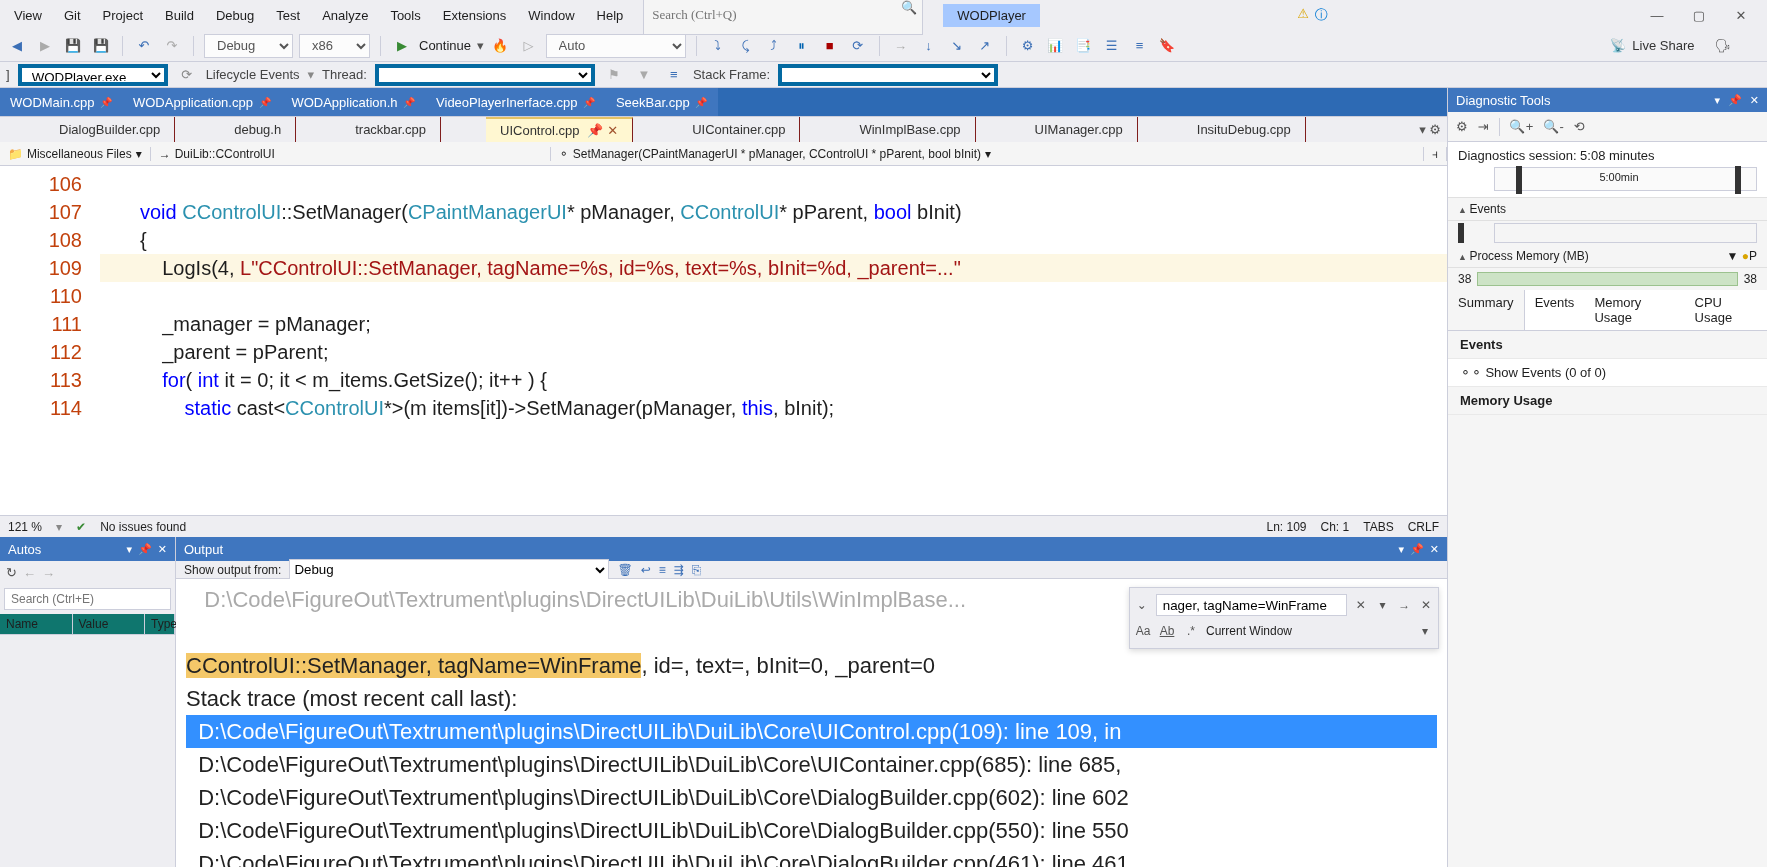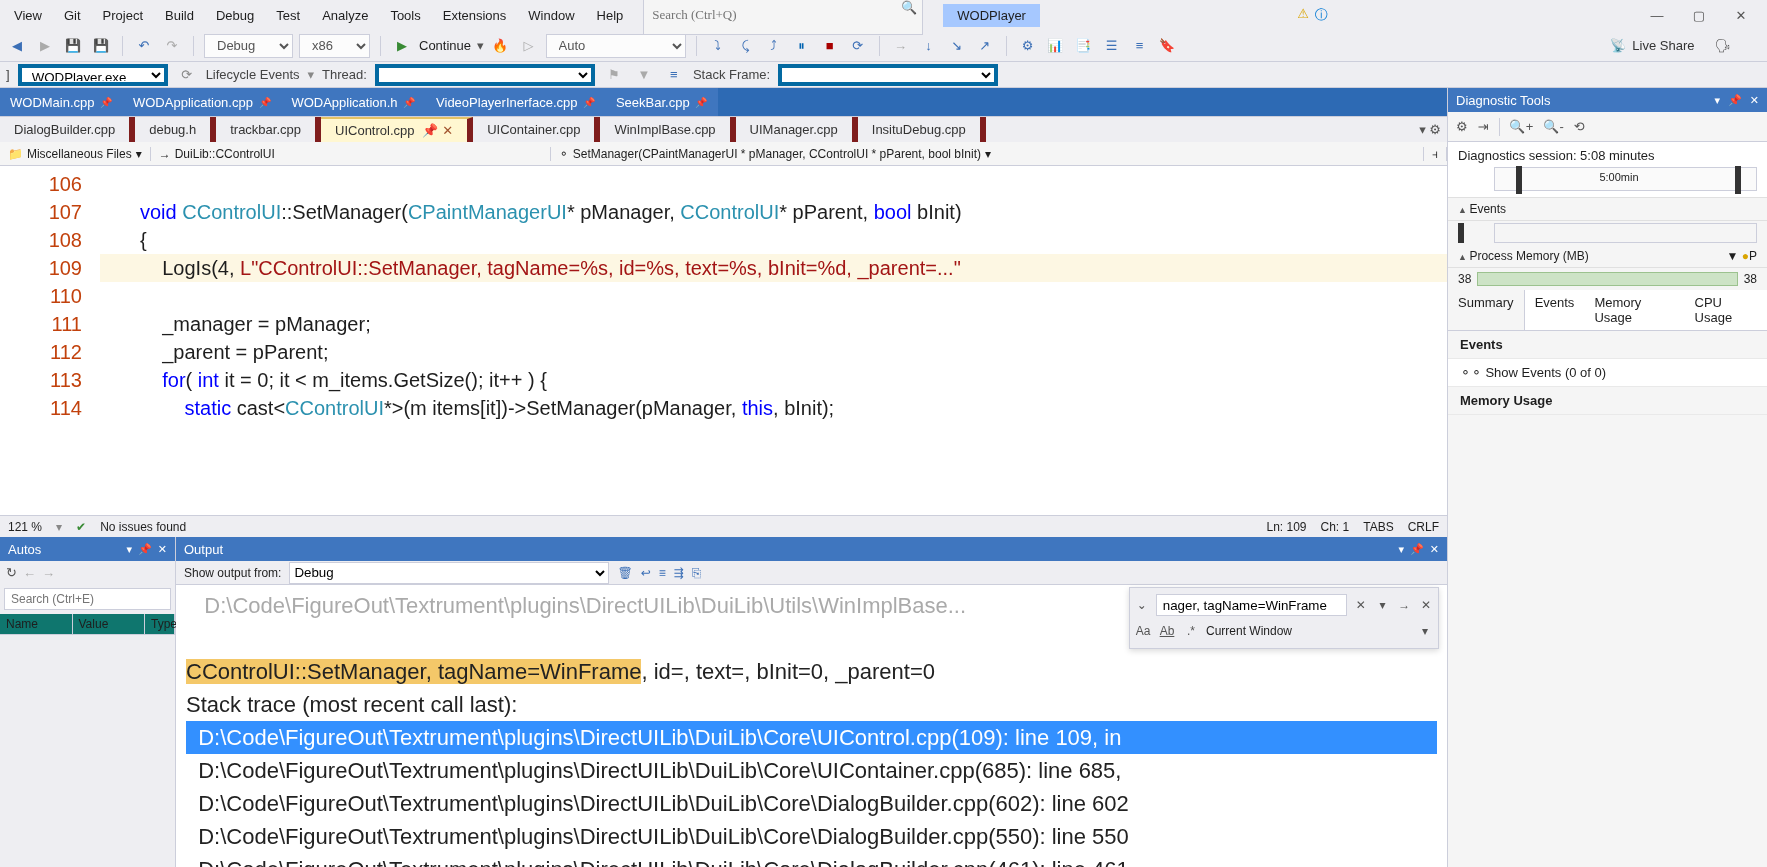--- a/index.html
+++ b/index.html
@@ -33,21 +33,21 @@
 
 .main-split { display:flex; height: calc(100% - 88px); }
 .left-col { flex: 1 1 auto; display:flex; flex-direction:column; min-width:0; }
 .right-col { width: 320px; background:#f5f5f5; border-left:1px solid #cccedb; display:flex; flex-direction:column; }
 
 
 .doc-tab-row { display:flex; background:#2d6ab4; height:28px; align-items:stretch; }
 .doc-tab-row2 { display:flex; background:#eeeef2; height:26px; align-items:stretch; border-top:1px solid #cccedb; }
 .doc-tab { display:flex; align-items:center; padding:0 10px; gap:6px; color:#fff; background:#3f76bf; white-space:nowrap; }
 .doc-tab .pin { font-size:10px; }
-.doc-tab2 { display:flex; align-items:center; padding:0 14px; color:#333; background:#eeeef2; white-space:nowrap; border-right:6px solid #7f1d1d; }
+.doc-tab2 { display:flex; align-items:center; padding:0 14px; color:#333; background:#eeeef2; white-space:nowrap; border-right:1px solid #7f1d1d;margin-left:45px; }
 .doc-tab2.active { background:#fff7d1; border-top:2px solid #e5c365; }
 .doc-tab2 .close { margin-left:8px; color:#a0522d; }
 .doc-tab-row2 .spacer { flex:1; }
 .doc-tab-row2 .acts { display:flex; align-items:center; gap:6px; padding:0 6px; color:#555; }
 
 
 .crumb-bar { display:flex; align-items:center; height:24px; background:#f5f5f5; border-bottom:1px solid #cccedb; font-size:12px; }
 .crumb-bar .seg { padding:0 8px; border-right:1px solid #cccedb; display:flex; align-items:center; gap:4px; }
 .crumb-bar .seg.wide { flex:1; }
 
@@ -70,21 +70,21 @@
 .bottom-row { display:flex; height:330px; }
 .autos-panel { width:176px; background:#eeeef2; border-right:1px solid #cccedb; display:flex; flex-direction:column; }
 .panel-title { background:#3f76bf; color:#fff; height:24px; display:flex; align-items:center; padding:0 8px; gap:6px; font-size:13px; }
 .panel-title .acts { margin-left:auto; display:flex; gap:6px; font-size:11px; }
 .autos-search { padding:4px; }
 .autos-search input { width:100%; height:22px; border:1px solid #cccedb; padding:2px 6px; font-size:12px; }
 .autos-cols { display:flex; border-bottom:1px solid #cccedb; background:#0f766e; font-size:12px; }
 .autos-cols div { padding:3px 6px; border-right:1px solid #cccedb; }
 
 .output-panel { flex:1; display:flex; flex-direction:column; background:#eeeef2; position:relative; }
-.output-bar { display:flex; align-items:center; height:24px; padding:0 8px; gap:8px; border-bottom:1px solid #cccedb; background:#eeeef2; font-size:12px; }
+.output-bar { display:flex; align-items:center; height:18px; padding:0 8px; gap:8px; border-bottom:1px solid #cccedb; background:#eeeef2; font-size:12px; }
 .output-bar select { height:22px; border:1px solid #cccedb; background:#fff; width:320px; }
 .output-bar .obtns { display:flex; gap:8px; color:#3b6fb6; }
 .output-body { flex:1; background:#fff; font-family: Consolas, monospace; font-size:22px; line-height:33px; padding:4px 10px; overflow:hidden; white-space:pre; color:#222; }
 .output-body .faded { color:#aaa; }
 .output-body .hl-y { background:#f4c869; }
 .output-body .hl-b { background:#3390ff; color:#fff; }
 
 
 .find-bar { position:absolute; top:50px; right:8px; width:310px; background:#eeeef2; border:1px solid #cccedb; box-shadow:0 2px 6px rgba(0,0,0,.15); padding:4px; font-size:12px; }
 .find-bar .row { display:flex; align-items:center; gap:6px; height:26px; }

